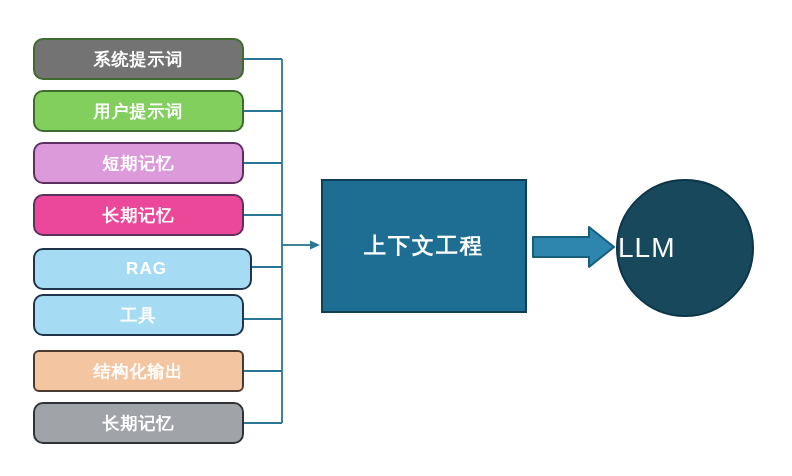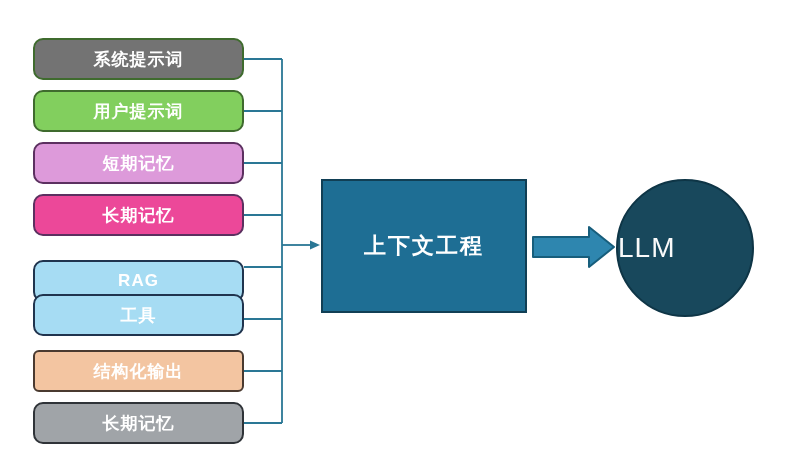--- a/index.html
+++ b/index.html
@@ -77,21 +77,21 @@
       </div>
       <div class="input-node" style="top: 90px; background: rgb(130, 207, 94); border-color: rgb(63, 107, 46);">
         <span>用户提示词</span>
       </div>
       <div class="input-node" style="top: 142px; background: rgb(221, 154, 218); border-color: rgb(92, 48, 96);">
         <span>短期记忆</span>
       </div>
       <div class="input-node" style="top: 194px; background: #ec4899; border-color: rgb(92, 48, 96);">
         <span>长期记忆</span>
       </div>
-      <div class="input-node" style="top: 260px; background: rgb(166, 220, 243); border-color: rgb(32, 52, 78);">
+      <div class="input-node" style="top: 248px; background: rgb(166, 220, 243); border-color: rgb(32, 52, 78); padding-left: 8px;">
         <span>RAG</span>
       </div>
       <div class="input-node" style="top: 294px; background: rgb(166, 220, 243); border-color: rgb(32, 52, 78); align-items: center;">
         <span>工具</span>
       </div>
       <div class="input-node" style="top: 350px; background: rgb(243, 197, 161); border-color: rgb(74, 58, 48); border-radius: 6px;">
         <span>结构化输出</span>
       </div>
       <div class="input-node" style="top: 402px; background: rgb(160, 164, 168); border-color: rgb(47, 51, 56);">
         <span>长期记忆</span>

